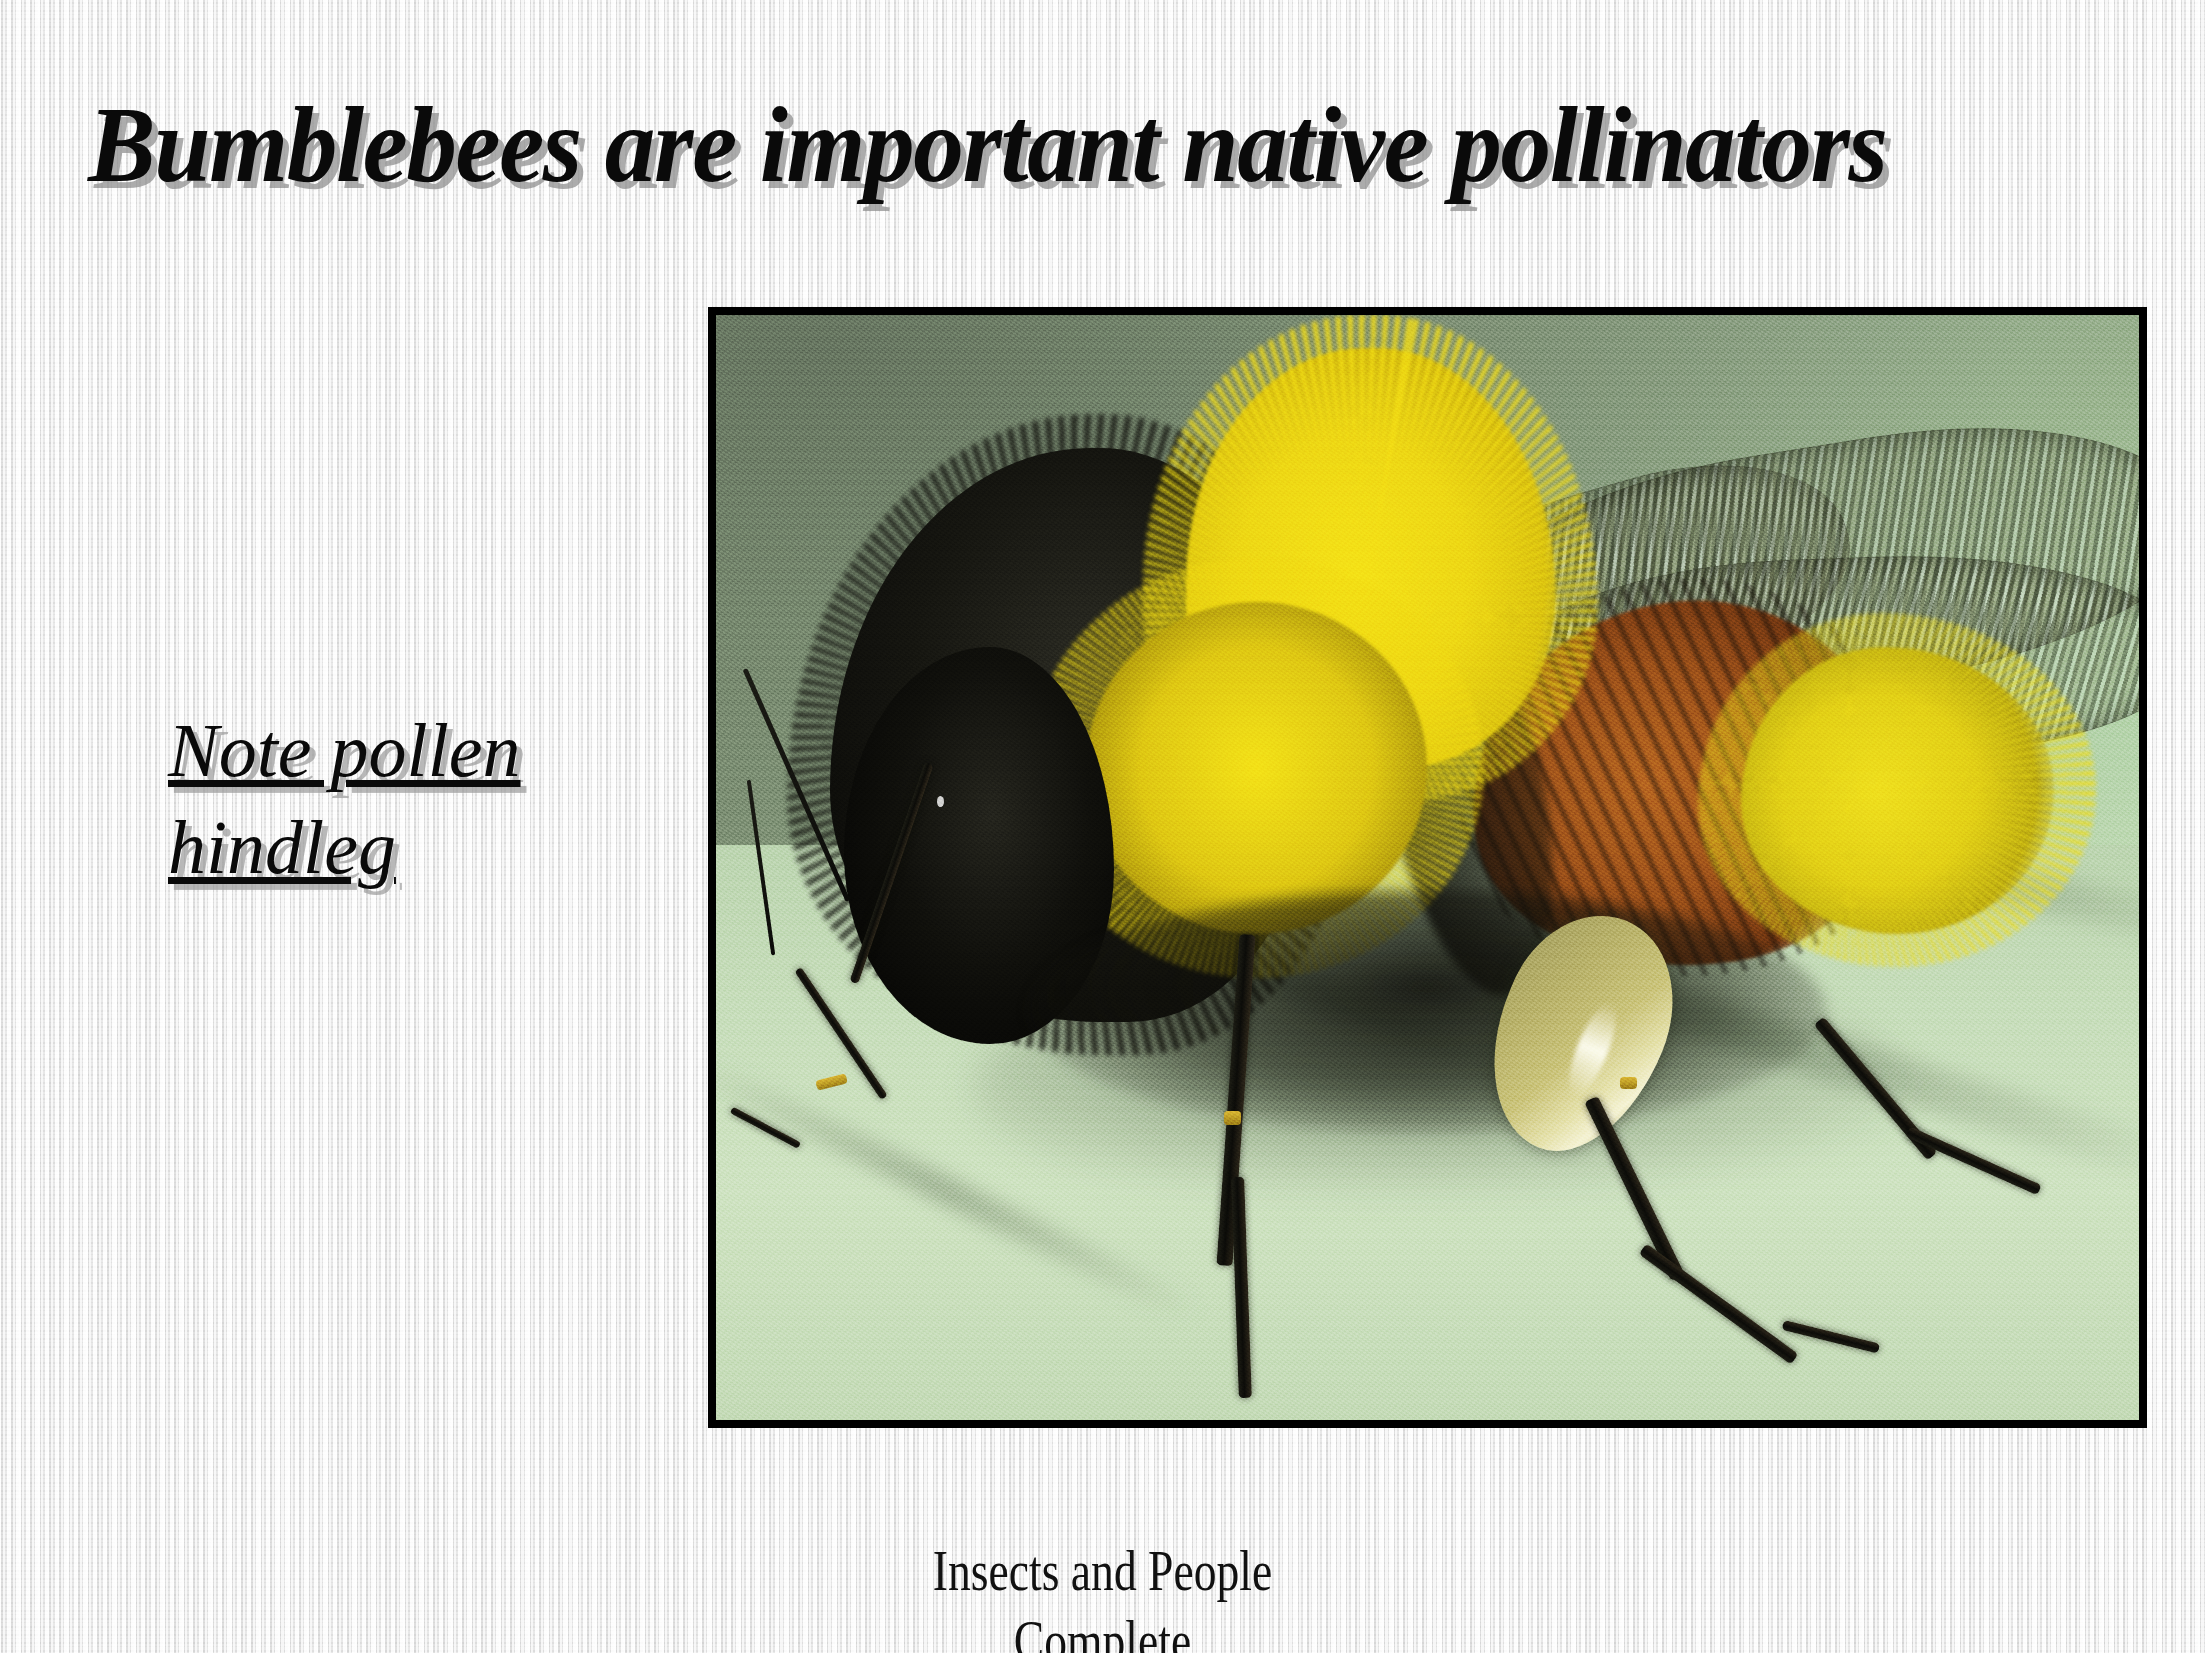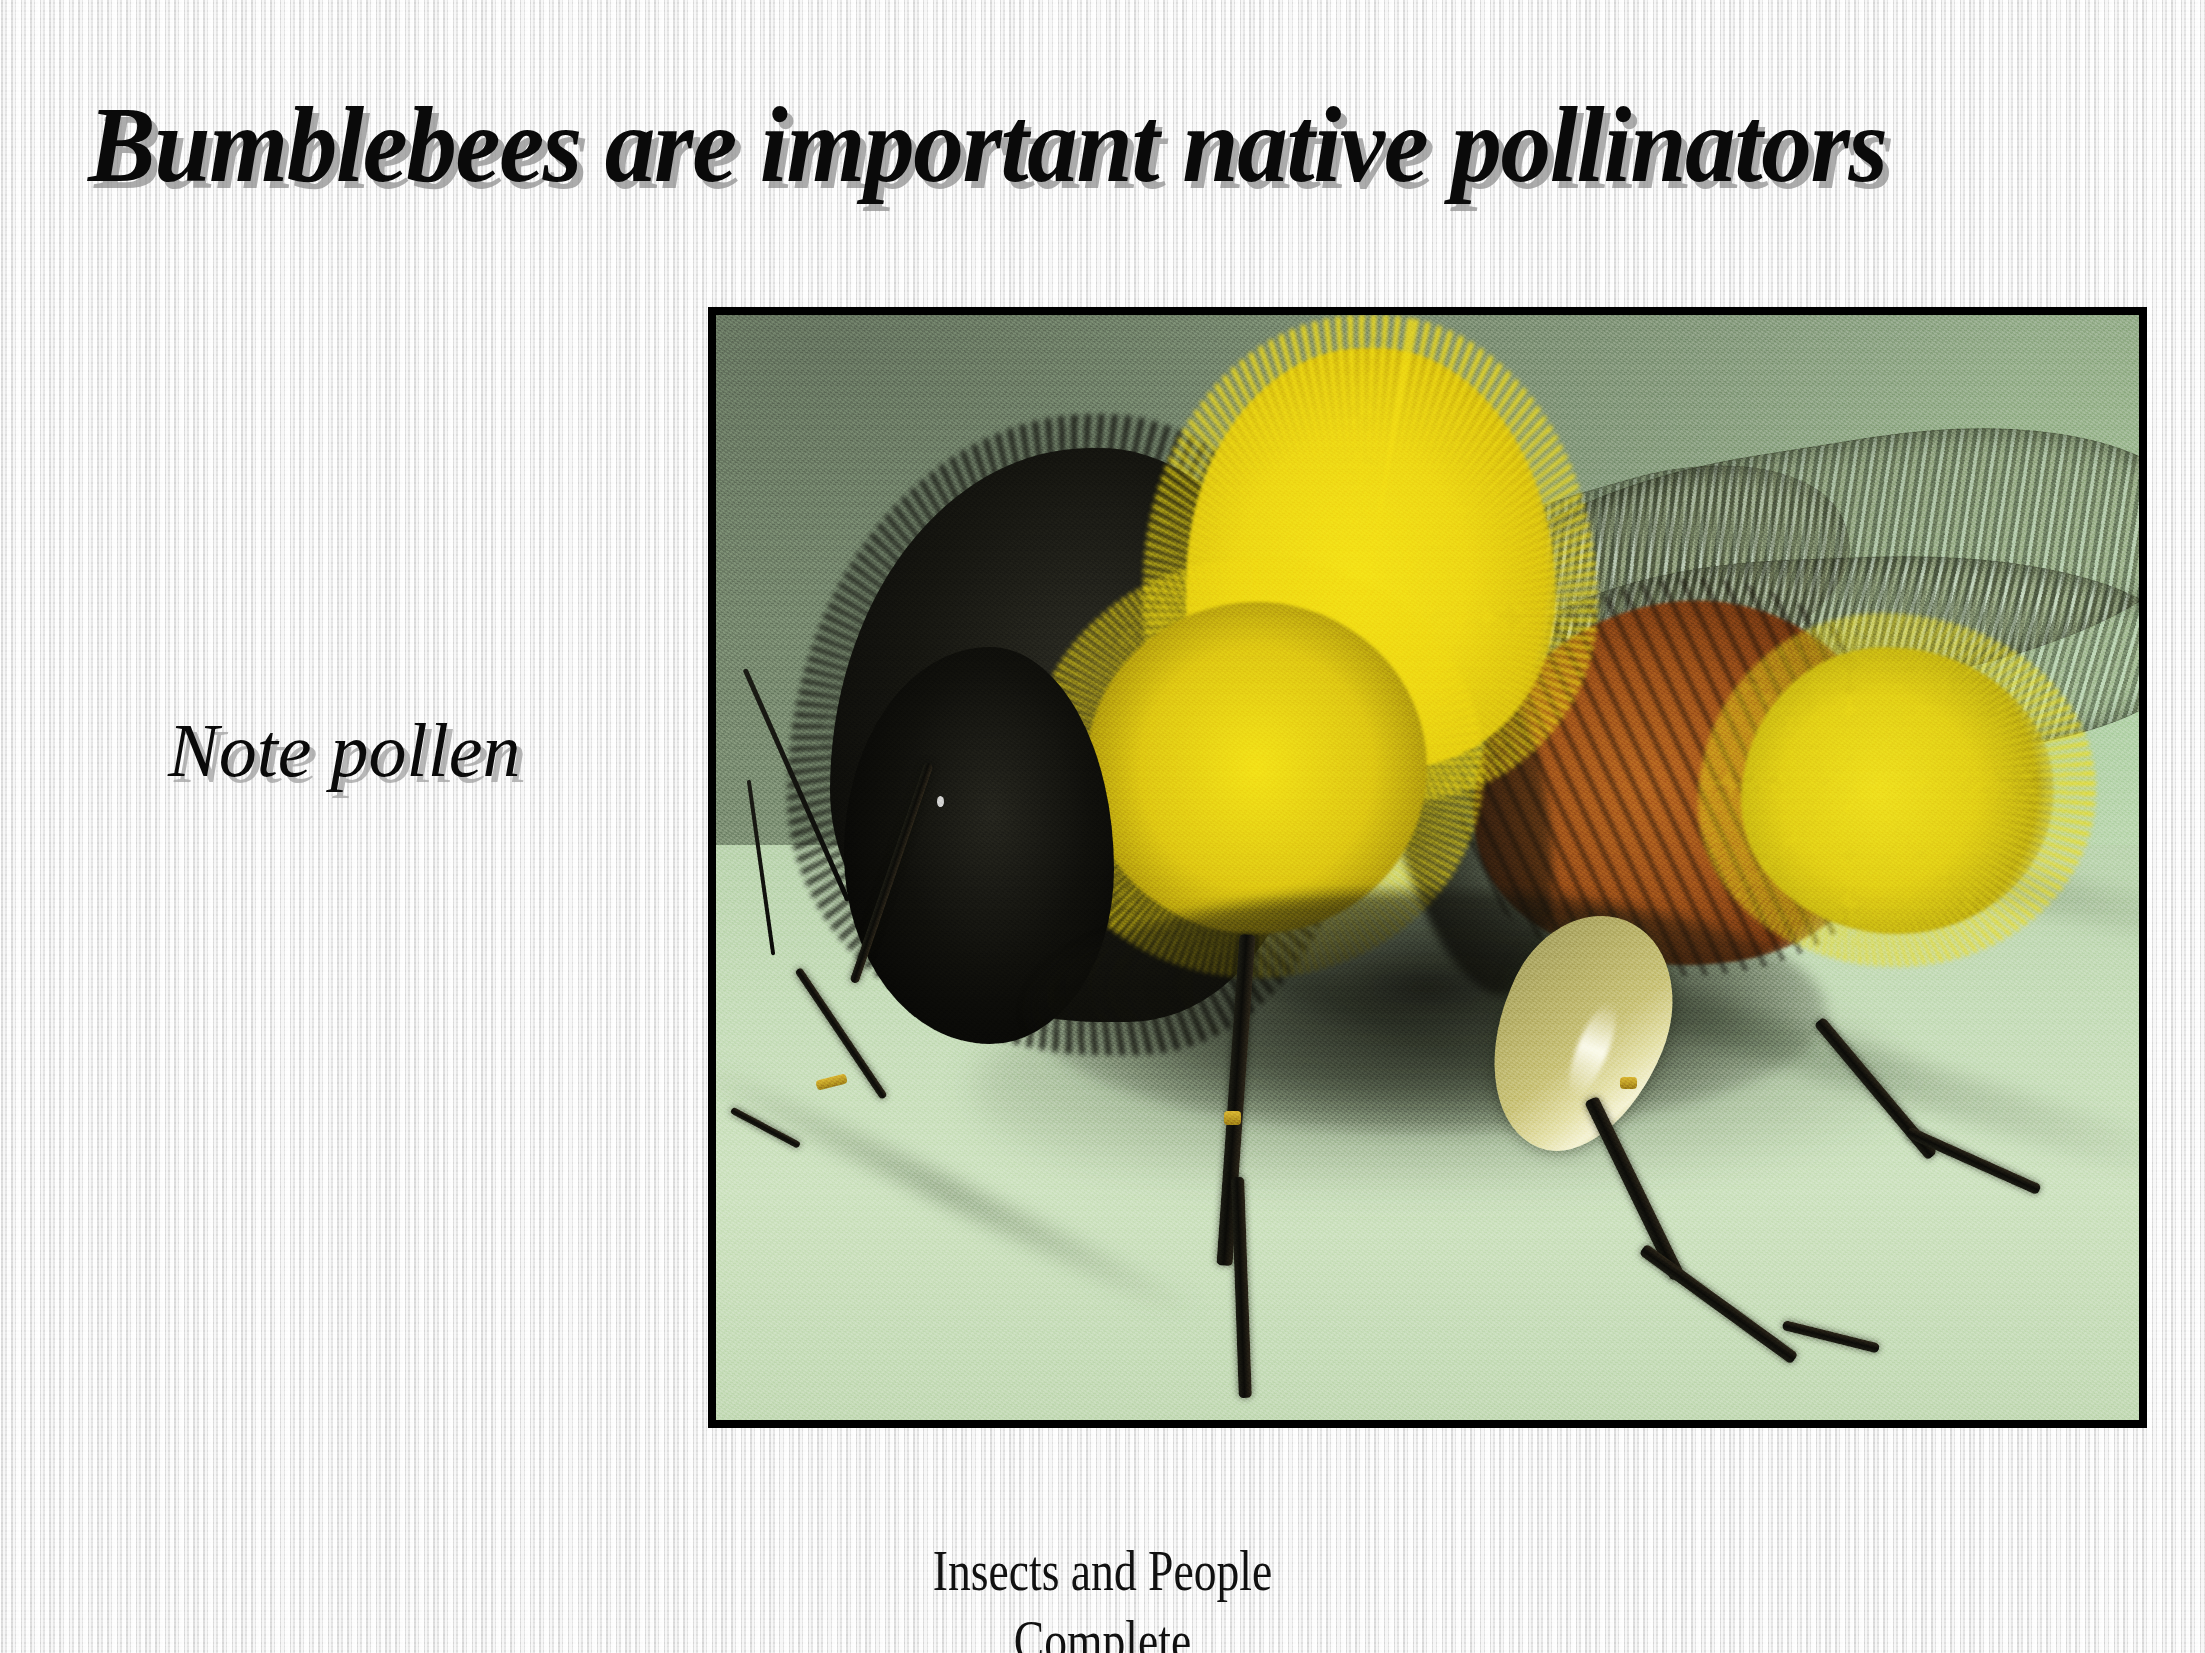--- a/index.html
+++ b/index.html
@@ -58,20 +58,21 @@
     position: absolute;
     left: 168px;
     top: 702px;
     width: 379px;
     font-family: "Liberation Serif", "DejaVu Serif", serif;
     font-style: italic;
     font-size: 76px;
     line-height: 1.28;
     color: #0a0a0a;
     text-shadow: 5.9px 5.9px 0 rgba(150,150,150,0.68);
+    text-decoration: underline;
   }
   #caption .cap-line { display: block; white-space: nowrap; }
 
   
   #footer {
     position: absolute;
     left: 0;
     top: 1536px;
     width: 2205px;
     text-align: center;
@@ -409,20 +410,21 @@
 </style>
 </head>
 <body>
 
 <div id="slide">
 
   <div id="title">Bumblebees are important native pollinators</div>
 
   <div id="caption">
     <span class="cap-line">Note pollen</span>
+    <span class="cap-line">hindleg</span>
   </div>
 
   <div id="photo-frame">
     <div id="photo">
 
       <div class="bg-base"></div>
       <div class="bg-upper"></div>
       <div class="bg-lower"></div>
 
       <div class="vein v1"></div>

